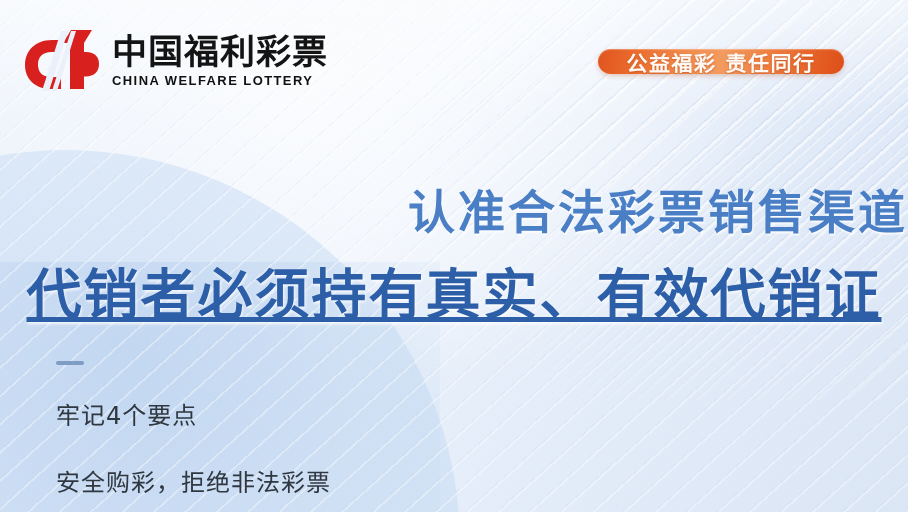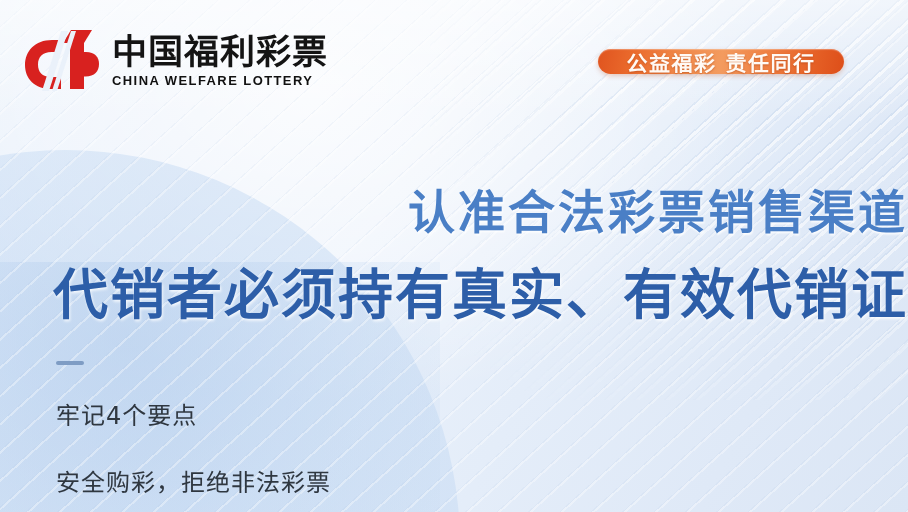--- a/index.html
+++ b/index.html
@@ -235,29 +235,30 @@
     line-height: 1.22;
     text-shadow: 1px 2px 2px rgba(255,255,255,0.85);
     white-space: nowrap;
     margin-left: 38px;
   }
 
   .headline-2 {
     position: absolute;
     left: 0; right: 0;
     top: 262px;
-    text-align: right;
+    text-align: center;
     font-family: "DejaVu Sans", "Liberation Sans", sans-serif;
     font-size: 55px;
     font-weight: 700;
     color: #2d5ea8;
     letter-spacing: 2px;
     line-height: 1.2;
     text-shadow: 1px 2px 3px rgba(255,255,255,0.8);
     white-space: nowrap;
+    text-decoration: underline;
   }
 
   
   .rule {
     position: absolute;
     left: 56px;
     top: 361px;
     width: 28px;
     height: 4px;
     border-radius: 2px;

